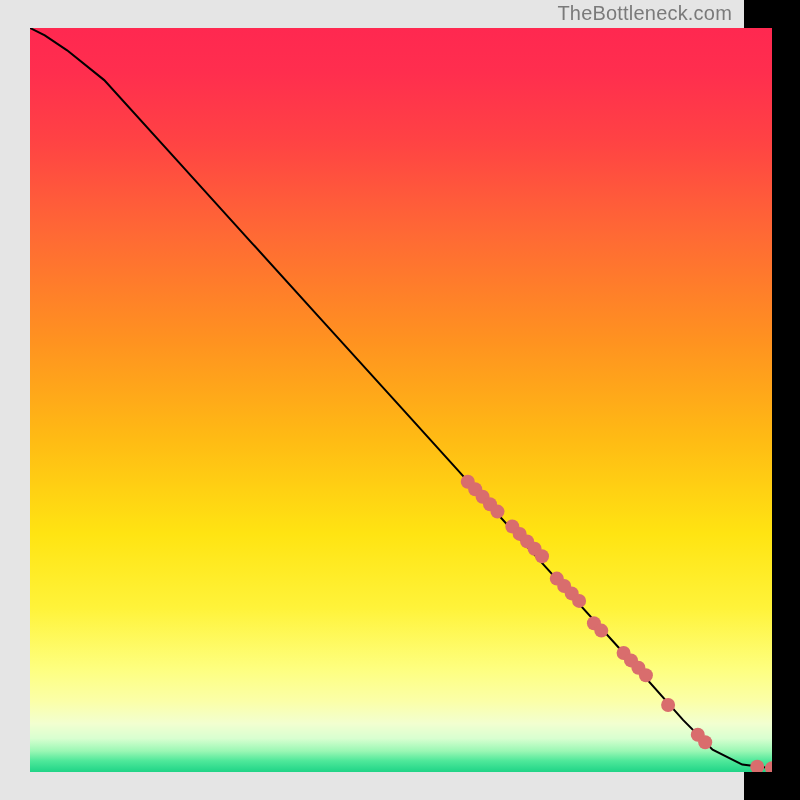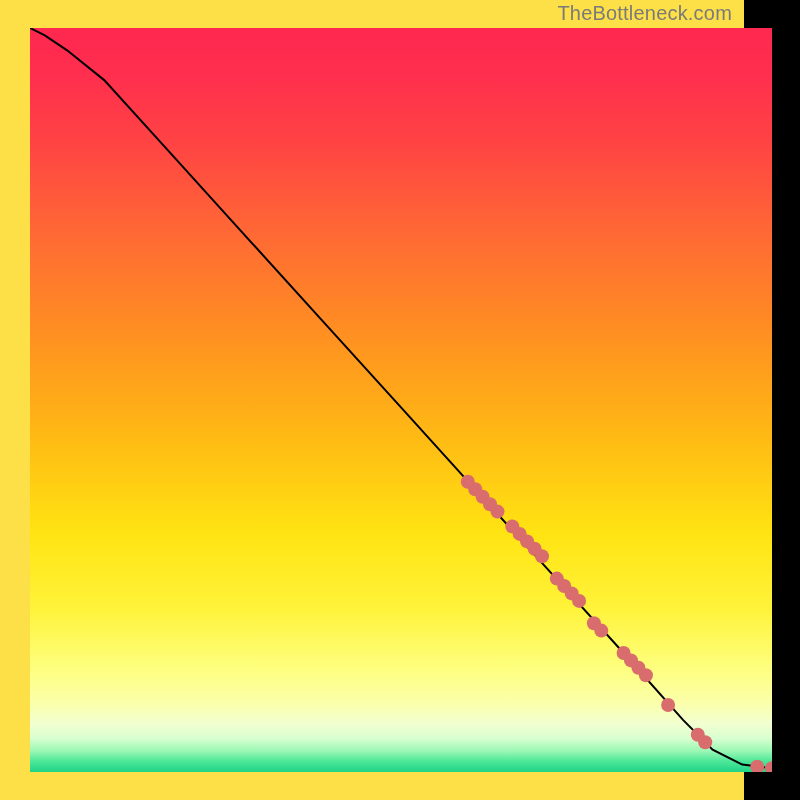--- a/index.html
+++ b/index.html
@@ -8,21 +8,21 @@
     width: 800px;
     height: 800px;
     background: #000;
     overflow: hidden;
     font-family: Arial, Helvetica, sans-serif;
   }
   .frame {
     position: relative;
     width: 744px;
     height: 800px;
-    background: #fde047;
+    background: #e5e5e5;
   }
   .watermark {
     position: absolute;
     top: 2px;
     right: 12px;
     color: #7a7a7a;
     font-size: 20px;
     letter-spacing: 0.2px;
     font-weight: 500;
     user-select: none;

